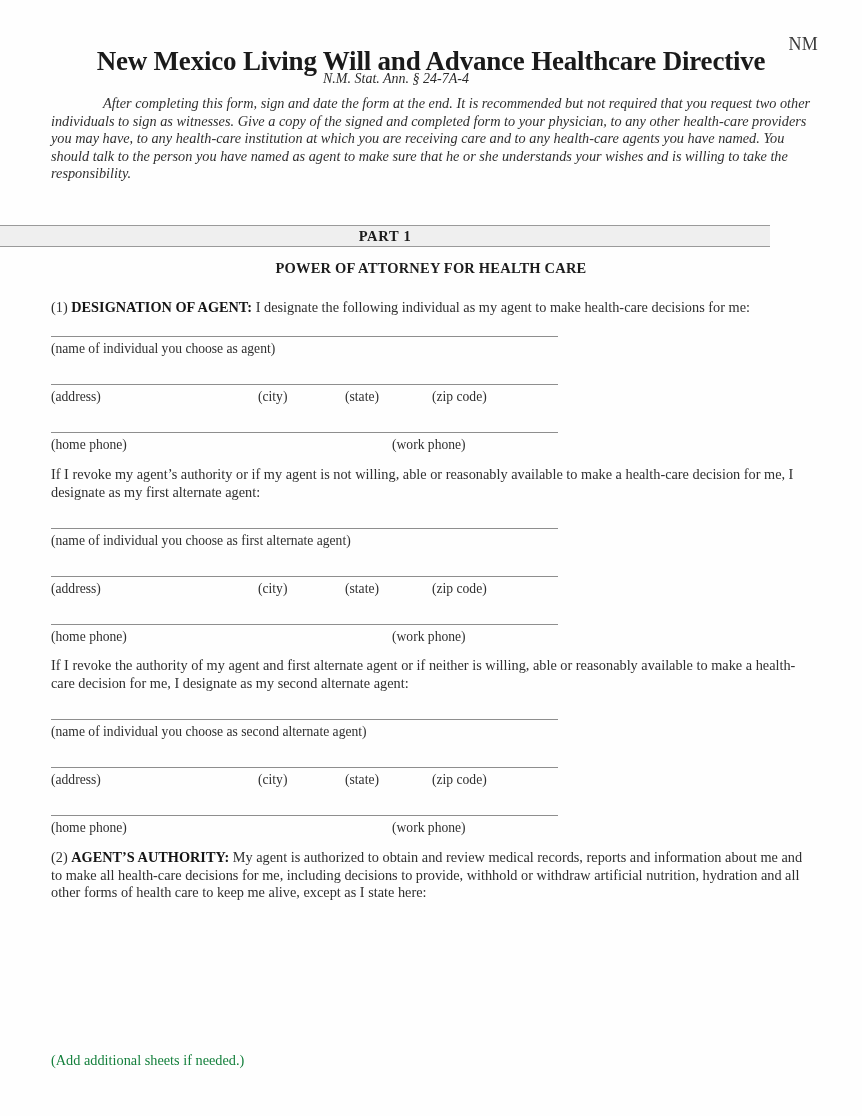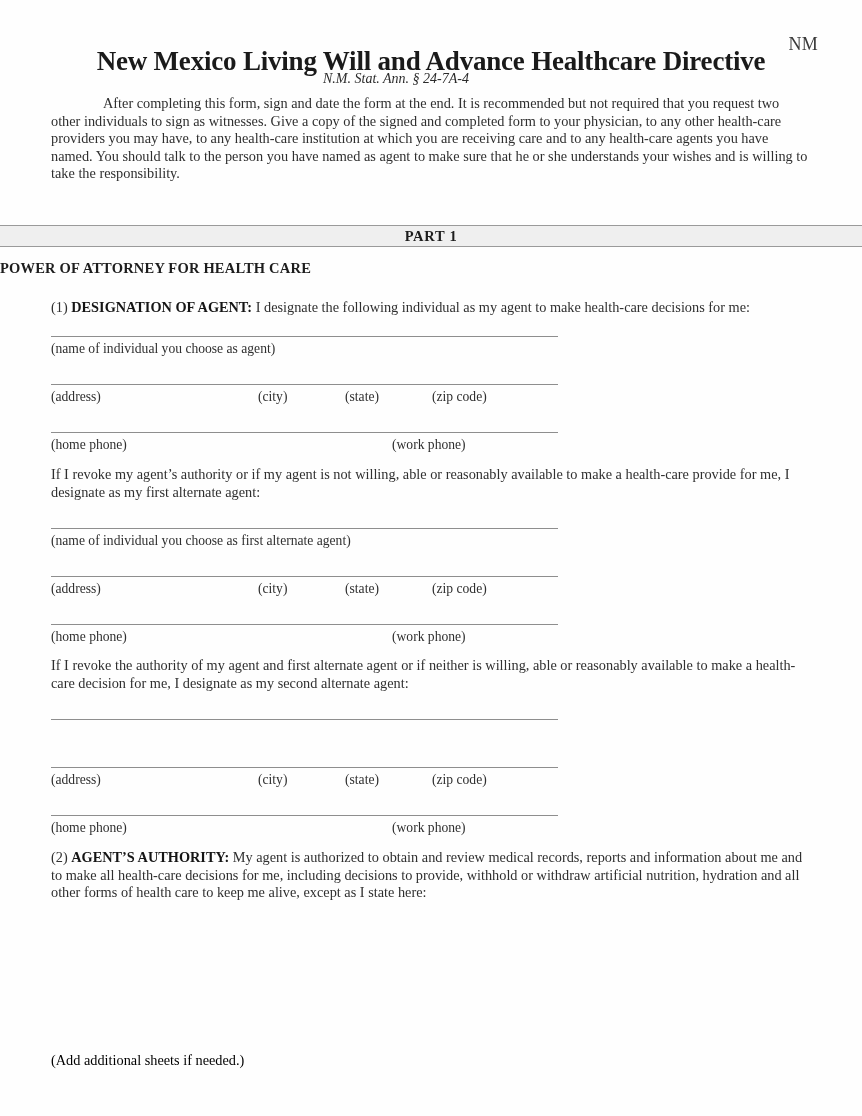--- a/index.html
+++ b/index.html
@@ -50,50 +50,51 @@
 
   
   .para {
     position: absolute;
     left: 51px;
     width: 760px;
     font-size: 14.3px;
     line-height: 17.6px;
     color: #2f2f2f;
     text-align: left;
+    font-style: italic;
   }
   .para.indent { text-indent: 52px; }
   .p-intro  { top: 95px; }
   .p-revoke { top: 194px; }
 
   
   .part-banner {
     position: absolute;
     left: 0;
     top: 225px;
-    width: 862px;
+    width: 770px;
     height: 22px;
     background: #efefef;
     border-top: 1.6px solid #9a9a9a;
     border-bottom: 1.6px solid #9a9a9a;
     box-sizing: border-box;
     display: flex;
     align-items: center;
     justify-content: center;
     font-size: 14.5px;
     font-weight: bold;
     letter-spacing: 0.7px;
     color: #1d1d1d;
   }
   .section-heading {
     position: absolute;
     left: 0;
     top: 260px;
     width: 862px;
-    text-align: left;
+    text-align: center;
     font-size: 14.5px;
     font-weight: bold;
     letter-spacing: 0.2px;
     color: #1d1d1d;
   }
 
   
   .clause {
     position: absolute;
     left: 51px;
@@ -123,21 +124,21 @@
   .fl-city { left: 258px; }
   .fl-state { left: 345px; }
   .fl-zip  { left: 432px; }
   .fl-home { left: 51px; }
   .fl-work { left: 392px; }
 
   .note {
     position: absolute;
     left: 51px;
     font-size: 14.3px;
-    color: #000000;
+    color: #15803d;
   }
 </style>
 </head>
 <body>
 
 <div class="page">
 
   <div class="state-tag">NM</div>
   <div class="doc-title">New Mexico Living Will and Advance Healthcare Directive</div>
   <div class="doc-citation">N.M. Stat. Ann. § 24-7A-4</div>
@@ -160,38 +161,39 @@
   <div class="rule" style="top:384px;"></div>
   <div class="field-label fl-addr" style="top:389px;">(address)</div>
   <div class="field-label fl-city" style="top:389px;">(city)</div>
   <div class="field-label fl-state" style="top:389px;">(state)</div>
   <div class="field-label fl-zip" style="top:389px;">(zip code)</div>
 
   <div class="rule" style="top:432px;"></div>
   <div class="field-label fl-home" style="top:437px;">(home phone)</div>
   <div class="field-label fl-work" style="top:437px;">(work phone)</div>
 
-  <div class="clause" style="top:466px;">If I revoke my agent’s authority or if my agent is not willing, able or reasonably available to make a health-care provide for me, I designate as my first alternate agent:</div>
+  <div class="clause" style="top:466px;">If I revoke my agent’s authority or if my agent is not willing, able or reasonably available to make a health-care decision for me, I designate as my first alternate agent:</div>
 
   <div class="rule" style="top:528px;"></div>
   <div class="field-label" style="top:533px; left:51px;">(name of individual you choose as first alternate agent)</div>
 
   <div class="rule" style="top:576px;"></div>
   <div class="field-label fl-addr" style="top:581px;">(address)</div>
   <div class="field-label fl-city" style="top:581px;">(city)</div>
   <div class="field-label fl-state" style="top:581px;">(state)</div>
   <div class="field-label fl-zip" style="top:581px;">(zip code)</div>
 
   <div class="rule" style="top:624px;"></div>
   <div class="field-label fl-home" style="top:629px;">(home phone)</div>
   <div class="field-label fl-work" style="top:629px;">(work phone)</div>
 
   <div class="clause" style="top:657px;">If I revoke the authority of my agent and first alternate agent or if neither is willing, able or reasonably available to make a health-care decision for me, I designate as my second alternate agent:</div>
 
   <div class="rule" style="top:719px;"></div>
+  <div class="field-label" style="top:724px; left:51px;">(name of individual you choose as second alternate agent)</div>
 
   <div class="rule" style="top:767px;"></div>
   <div class="field-label fl-addr" style="top:772px;">(address)</div>
   <div class="field-label fl-city" style="top:772px;">(city)</div>
   <div class="field-label fl-state" style="top:772px;">(state)</div>
   <div class="field-label fl-zip" style="top:772px;">(zip code)</div>
 
   <div class="rule" style="top:815px;"></div>
   <div class="field-label fl-home" style="top:820px;">(home phone)</div>
   <div class="field-label fl-work" style="top:820px;">(work phone)</div>

